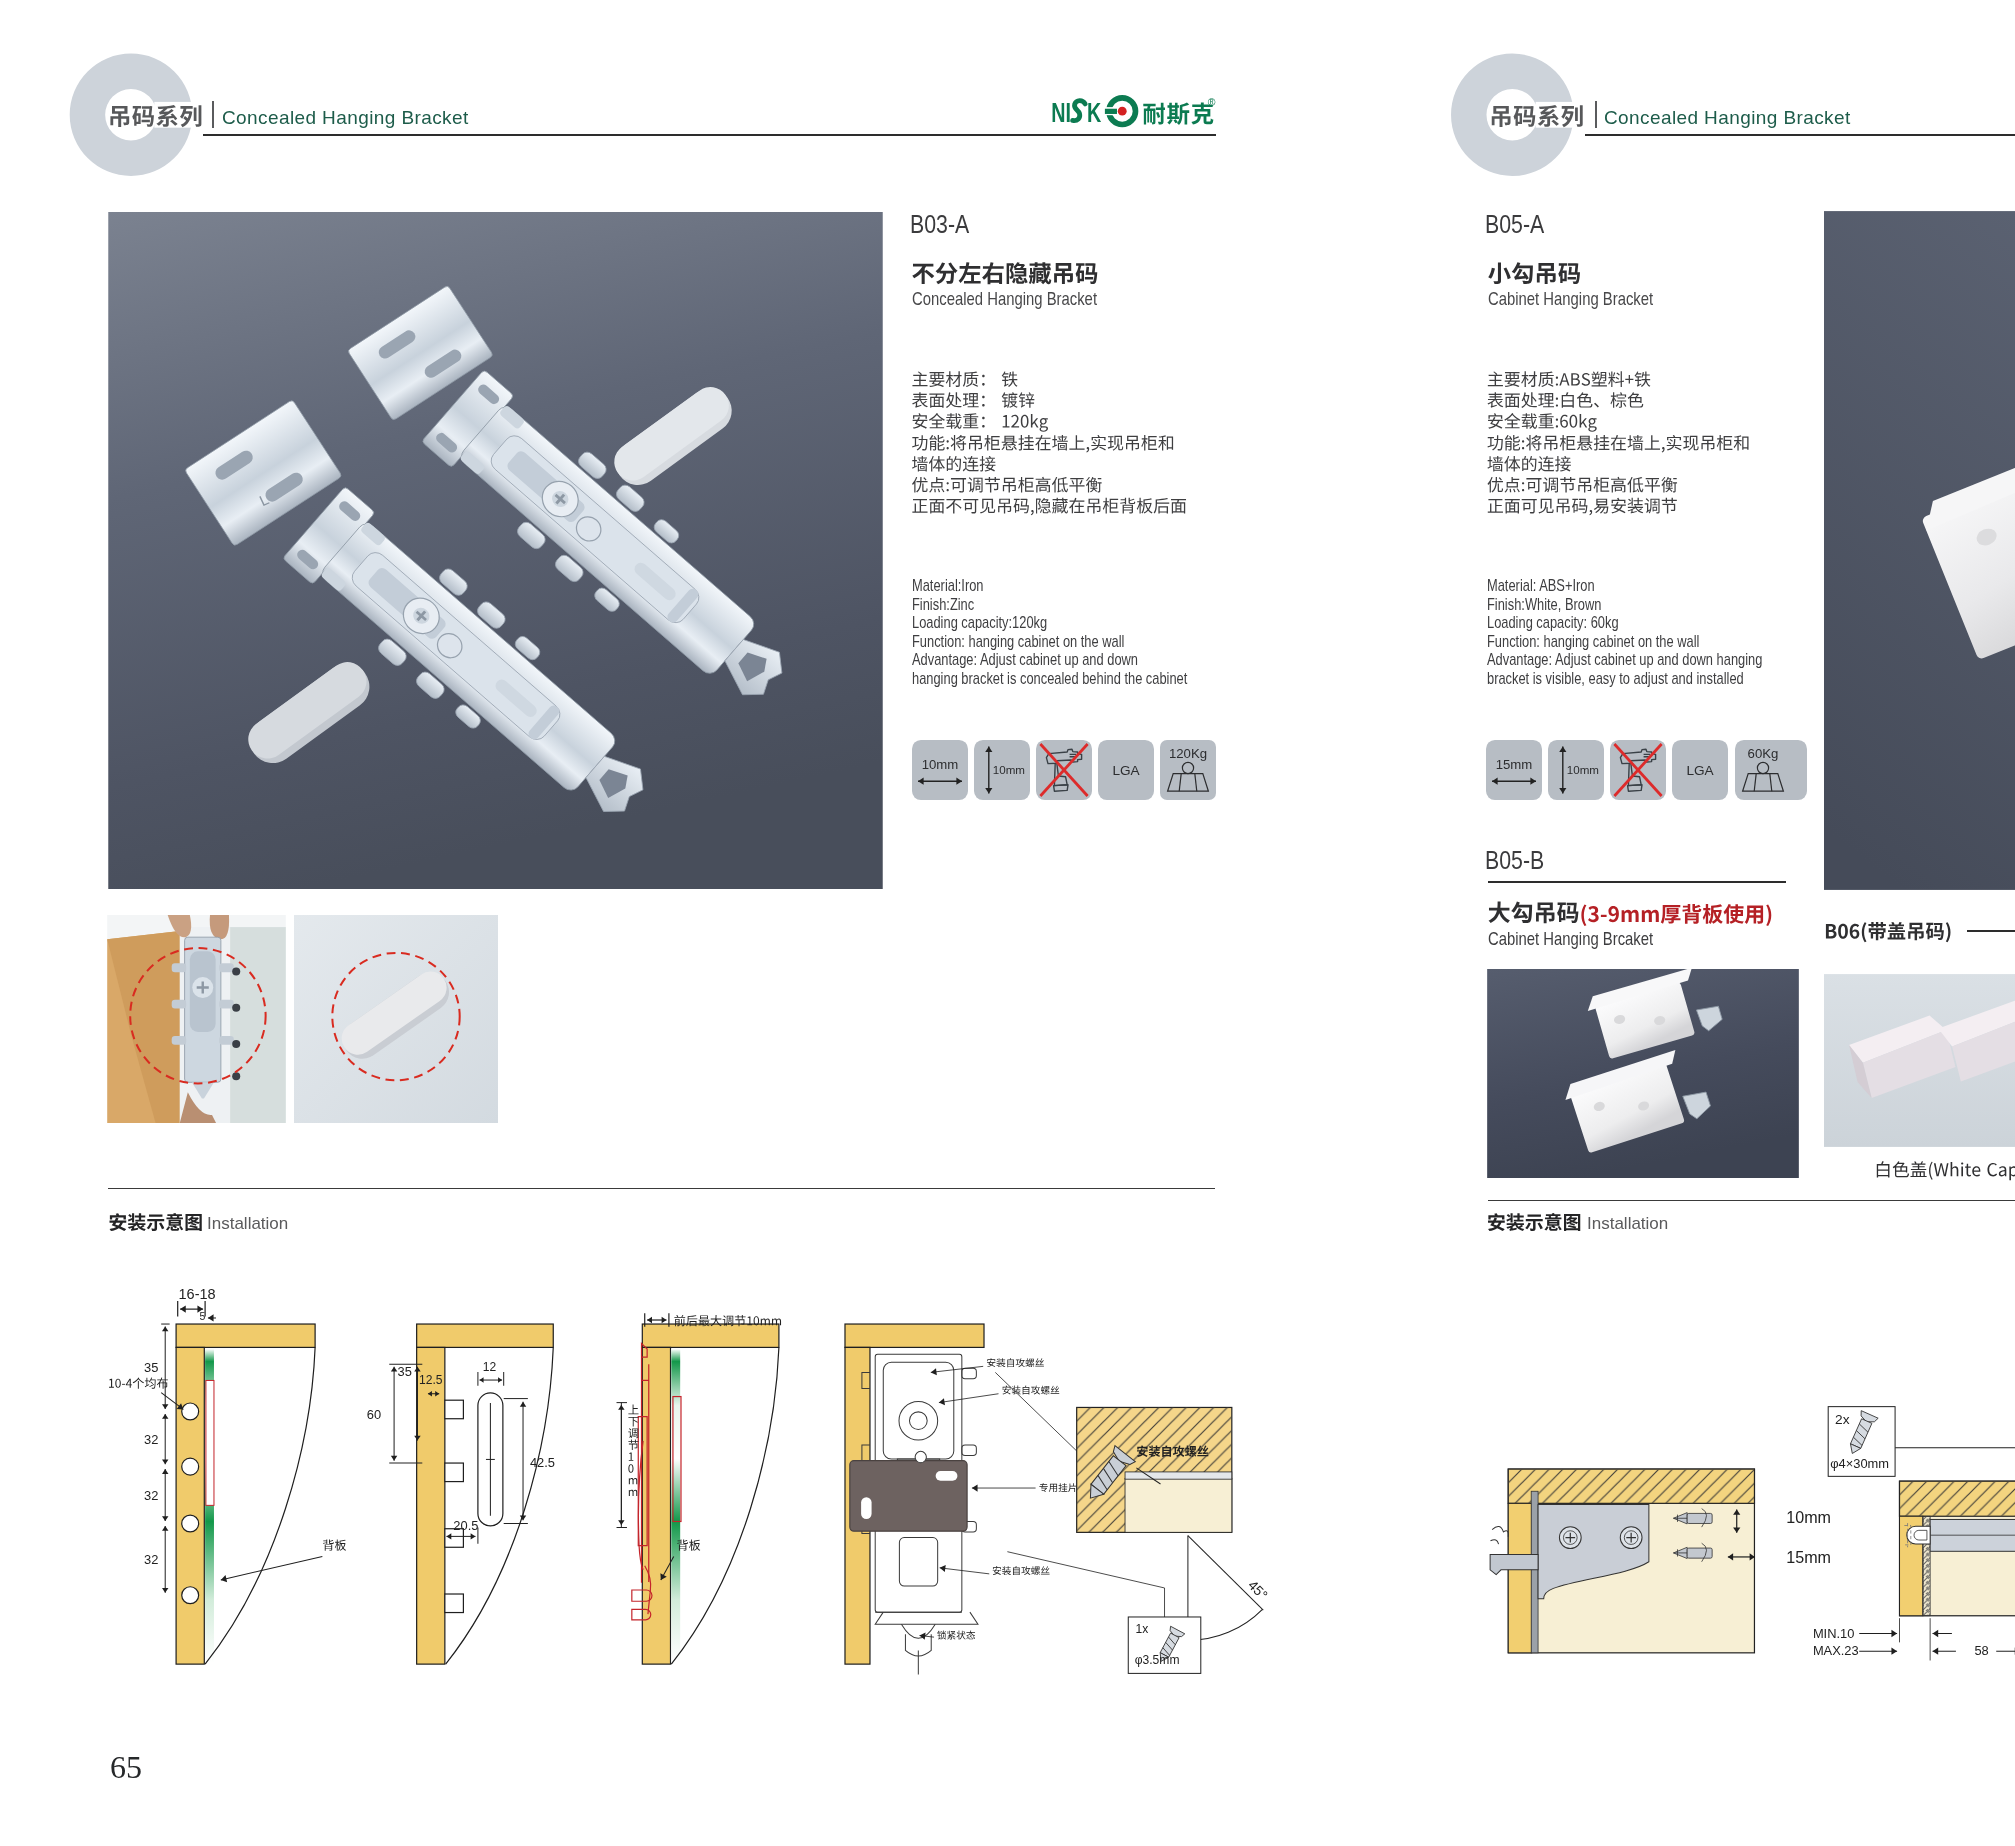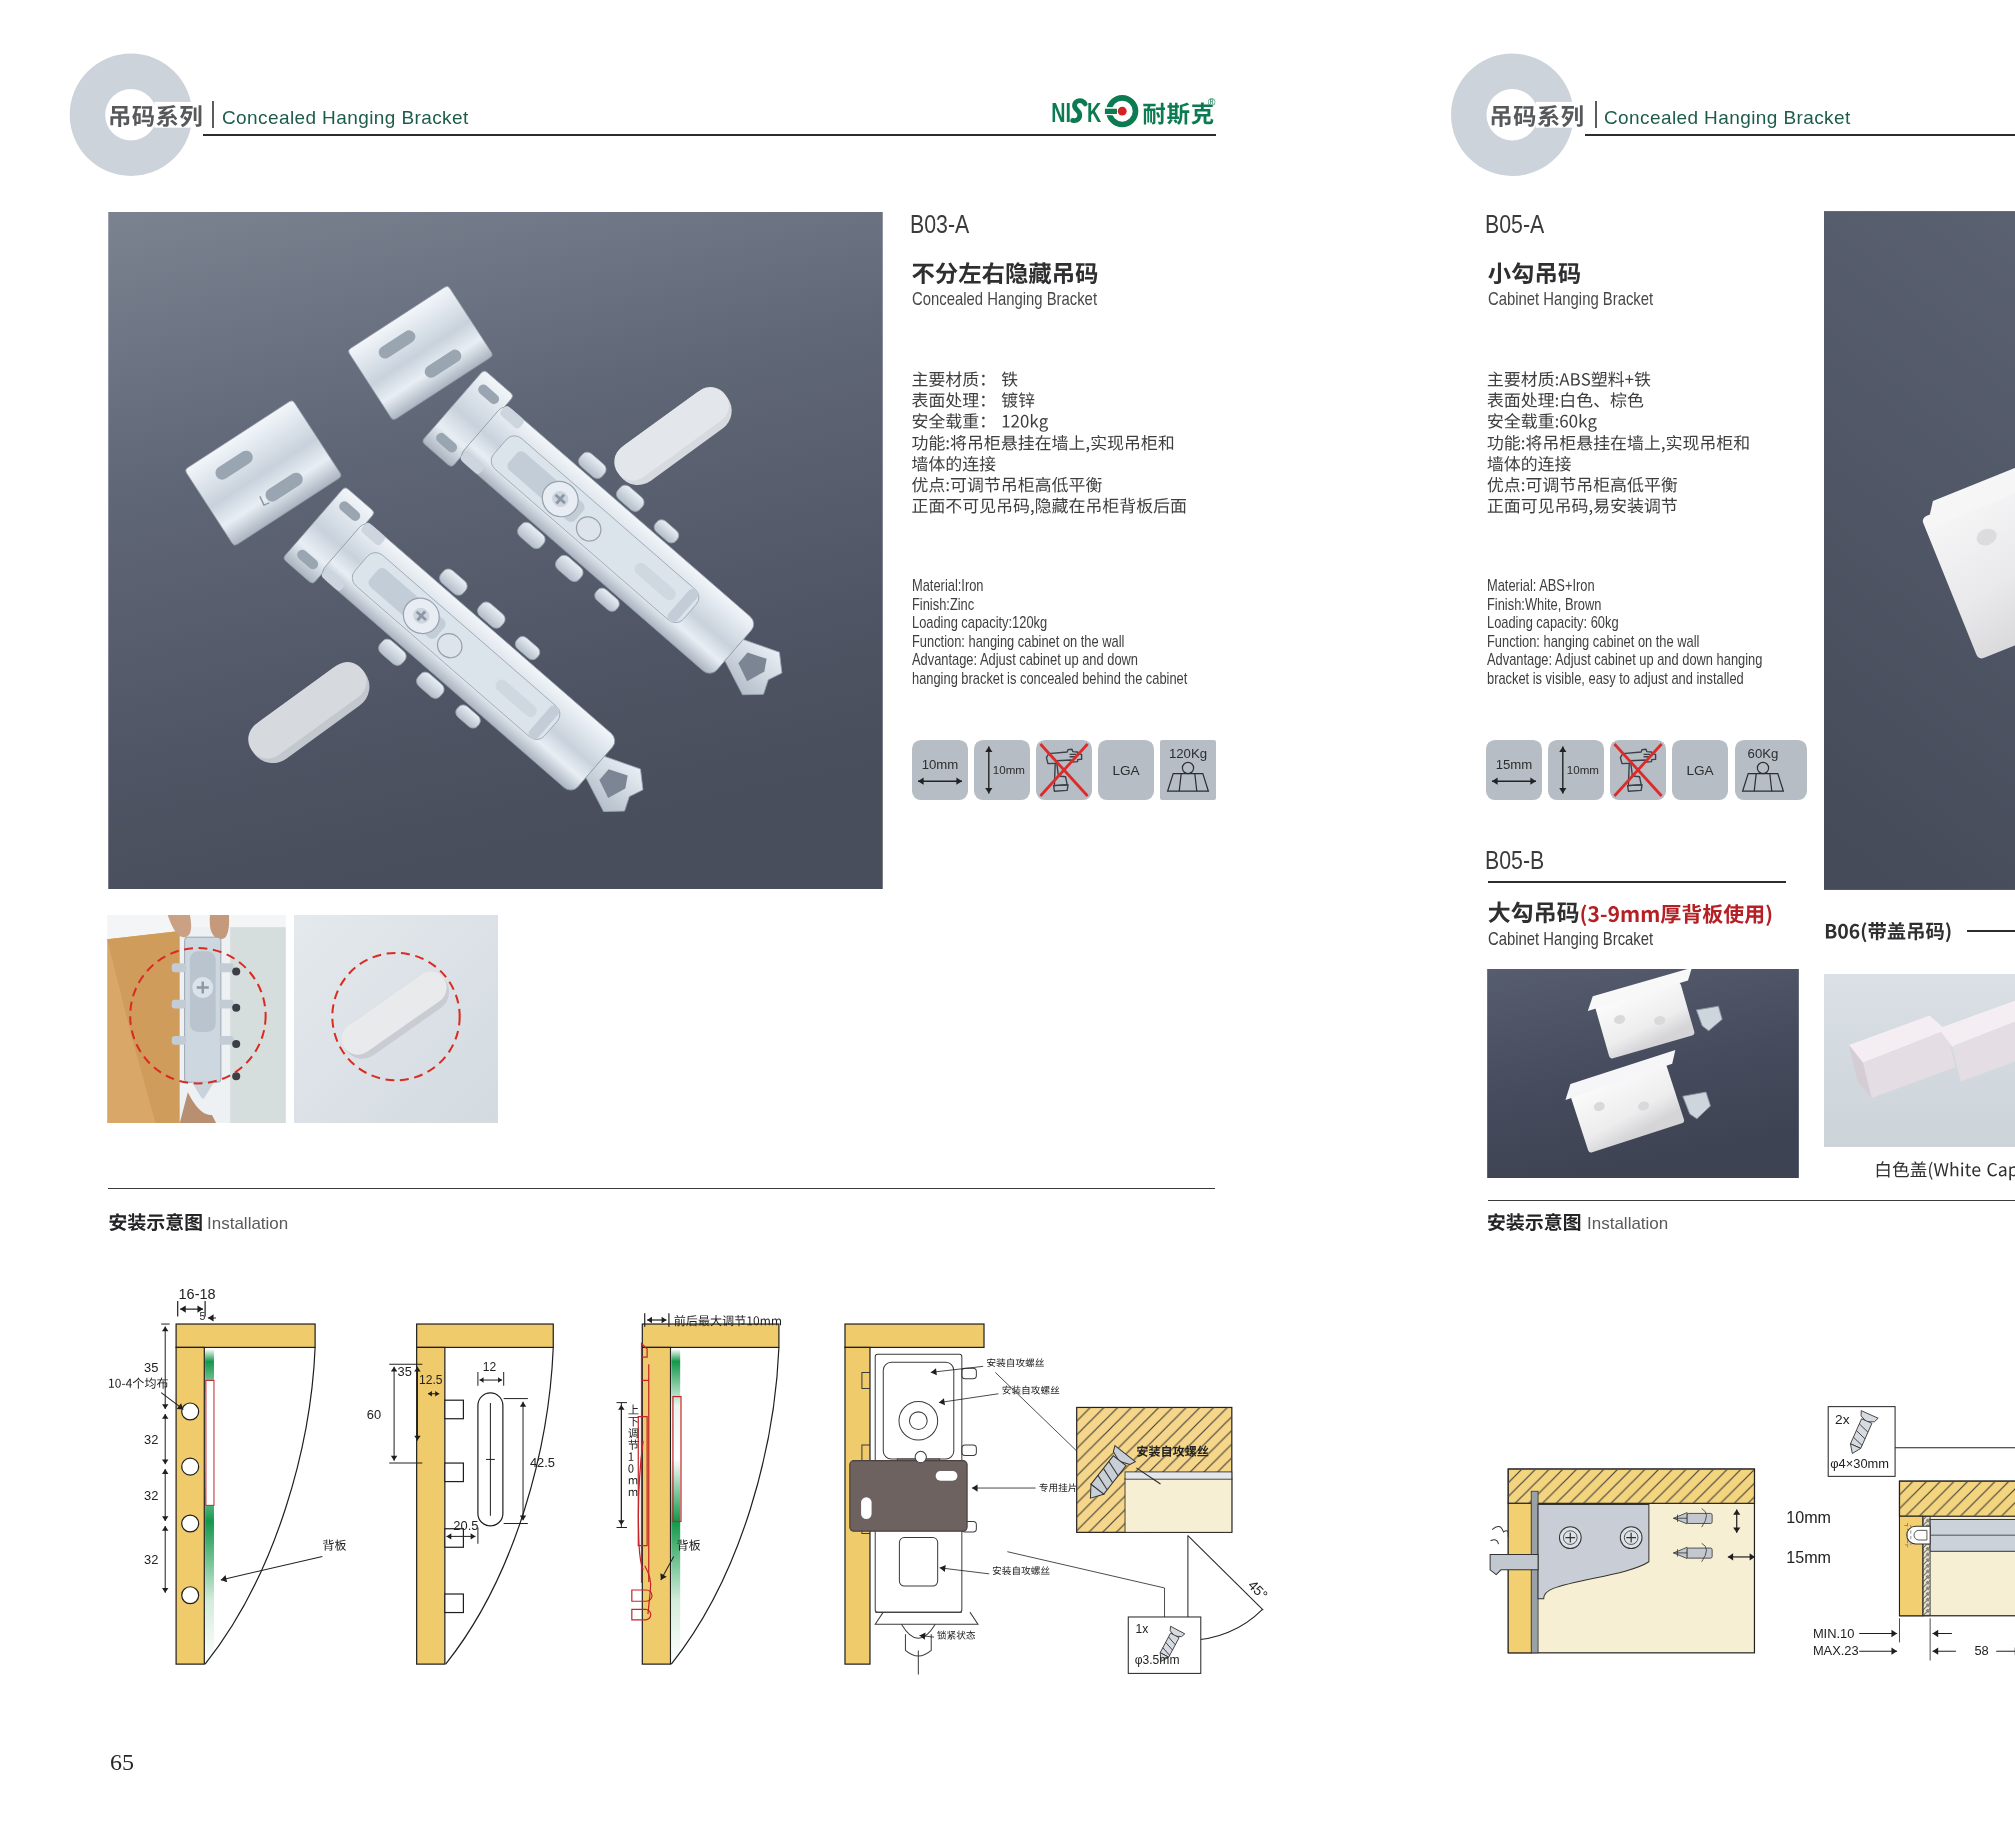--- a/index.html
+++ b/index.html
@@ -41,21 +41,21 @@
       </g>
       <line x1="10" y1="10" x2="128" y2="140" stroke="#dd2b2b" stroke-width="7"></line>
       <line x1="128" y1="10" x2="10" y2="140" stroke="#dd2b2b" stroke-width="7"></line>
     </svg>
   </div>
 <div style="position:absolute;left:1098px;top:740px;width:56px;height:60px;background:#b7bdc4;border-radius:8.9px">
     <svg width="56" height="60" style="position:absolute;left:0;top:0" viewBox="0 0 138 150">
       <text x="69" y="87" font-size="34" fill="#2c2d2f" text-anchor="middle">LGA</text>
     </svg>
   </div>
-<div style="position:absolute;left:1160px;top:740px;width:56px;height:60px;background:#b7bdc4;border-radius:2px">
+<div style="position:absolute;left:1160px;top:740px;width:56px;height:60px;background:#b7bdc4;border-radius:7px">
     <svg width="56" height="60" style="position:absolute;left:0;top:0" viewBox="0 0 138 150">
       <text x="69" y="44" font-size="33" fill="#2c2d2f" text-anchor="middle">120Kg</text>
       <g fill="none" stroke="#2c2d2f" stroke-width="3">
         <polygon points="18,128 120,128 106,84 32,84"></polygon>
         <circle cx="69" cy="70" r="14"></circle>
         <line x1="52" y1="84" x2="47" y2="128"></line>
         <line x1="86" y1="84" x2="91" y2="128"></line>
       </g>
     </svg>
   </div>
@@ -109,21 +109,21 @@
     </svg>
   </div>
 <div style="position:absolute;left:1485px;top:845px;font-size:26px;color:#3b3b3d;transform:scale(0.82,1);transform-origin:left top">B05-B</div>
 <div style="position:absolute;left:1488px;top:881px;width:298px;height:1.6px;background:#2d2d2d"></div>
 <div style="position:absolute;left:1488px;top:929px;font-size:17.7px;color:#3e3e40;white-space:nowrap;transform:scale(0.84,1);transform-origin:left top">Cabinet Hanging Brcaket</div>
 <div style="position:absolute;left:1967px;top:930px;width:548px;height:1.6px;background:#2d2d2d"></div>
 <div style="position:absolute;left:108px;top:1188px;width:1107px;height:1.2px;background:#3a3a3a"></div>
 <div style="position:absolute;left:207px;top:1214px;font-size:17px;color:#5a5a5c">Installation</div>
 <div style="position:absolute;left:1488px;top:1200px;width:1107px;height:1.2px;background:#3a3a3a"></div>
 <div style="position:absolute;left:1587px;top:1214px;font-size:17px;color:#5a5a5c">Installation</div>
-<div style="position:absolute;left:110px;top:1749px;font-size:24px;color:#26282a;font-family:'Liberation Serif',serif">65</div>
+<div style="position:absolute;left:110px;top:1749px;font-size:32px;color:#26282a;font-family:'Liberation Serif',serif">65</div>
 <svg class="abs" style="left:108px;top:212px" width="775" height="677" viewBox="0 0 1923 1681">
     <defs>
       <linearGradient id="pbgL" x1="0" y1="0" x2="0.25" y2="1">
         <stop offset="0" stop-color="#7b8290"></stop>
         <stop offset="0.4" stop-color="#5f6676"></stop>
         <stop offset="0.8" stop-color="#4e5463"></stop>
         <stop offset="1" stop-color="#484e5b"></stop>
       </linearGradient>
       <linearGradient id="met" x1="0" y1="0" x2="0" y2="1">
         <stop offset="0" stop-color="#f2f6fa"></stop>

